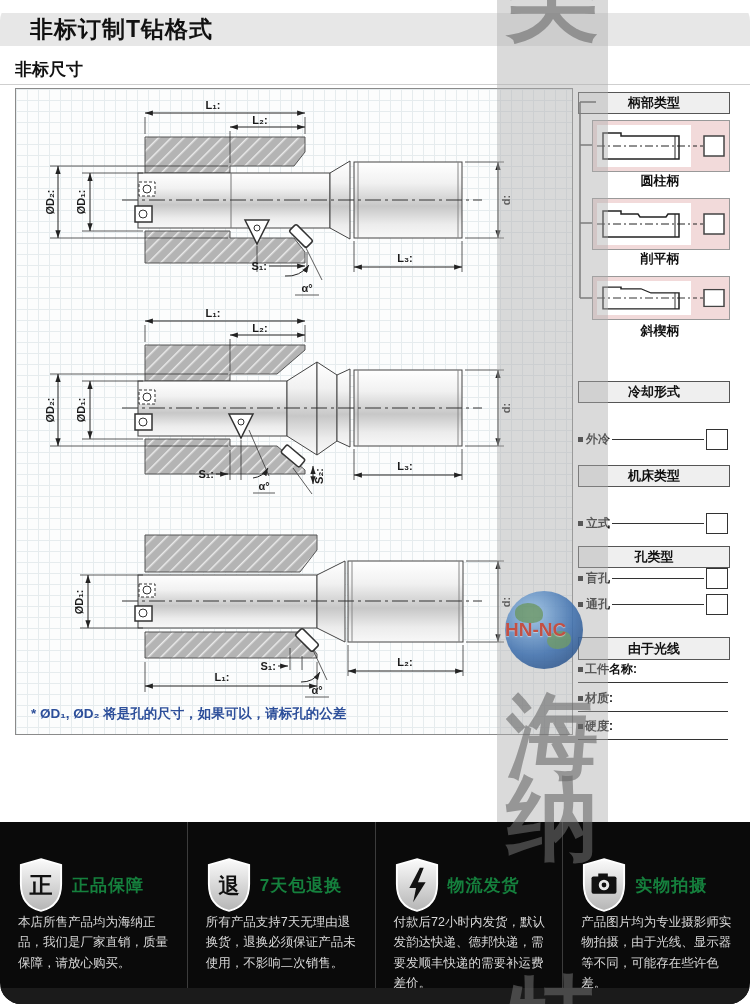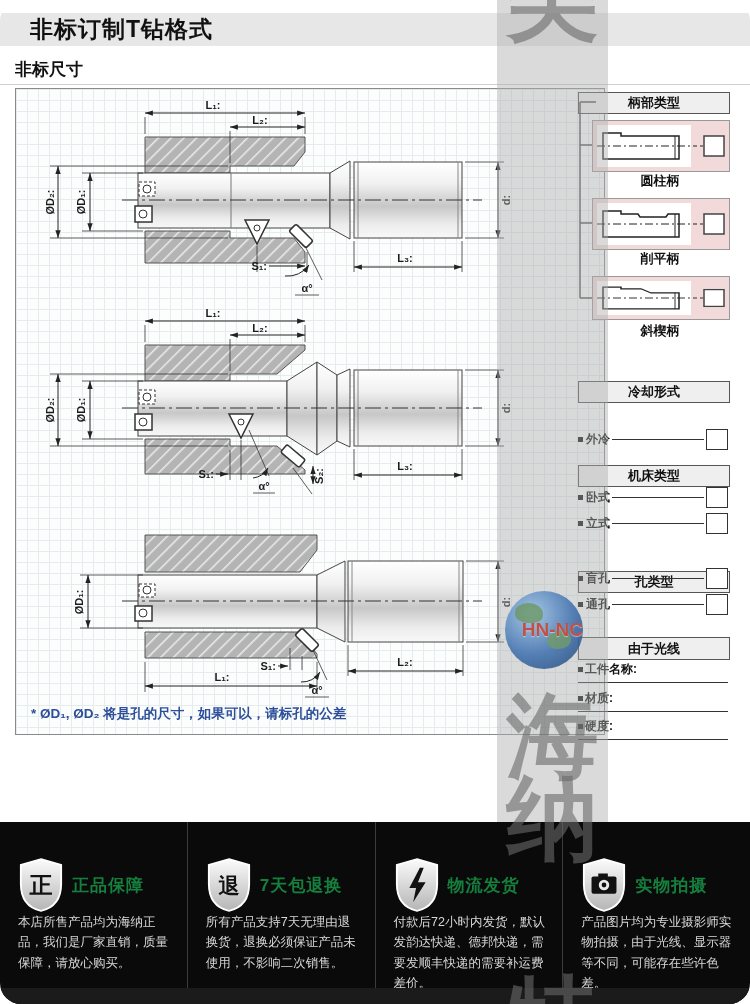--- a/index.html
+++ b/index.html
@@ -9,21 +9,21 @@
   
   .title-band{position:absolute;left:0;top:13px;width:750px;height:33px;background:#e7e7e7;}
   .page-title{position:absolute;left:30px;top:14px;font-size:23px;font-weight:bold;color:#111;line-height:31px;letter-spacing:1px;}
   .subtitle{position:absolute;left:15px;top:58px;font-size:17px;font-weight:bold;color:#111;}
   .subtitle-rule{position:absolute;left:0;top:84px;width:750px;height:1px;background:#cfcfcf;}
 
   
   .panel{position:absolute;left:15px;top:88px;width:556px;height:645px;border:1px solid #8a8a8a;
     background-color:#fcfdfd;
     background-image:linear-gradient(#e6ecee 1px,transparent 1px),linear-gradient(90deg,#e6ecee 1px,transparent 1px);
-    background-size:11px 11px;padding-left:32px;}
+    background-size:11px 11px;}
   .panel svg{position:absolute;display:block;}
   .note{position:absolute;left:15px;top:616px;font-size:13.5px;font-weight:bold;color:#2d4f9a;}
   .dim{font:bold 11px "Liberation Sans",sans-serif;fill:#1a1a1a;}
   .dl{stroke:#222;stroke-width:1;fill:none;}
   .xl{stroke:#333;stroke-width:0.8;fill:none;}
   .cl{stroke:#333;stroke-width:1;stroke-dasharray:16 4 3 4;fill:none;}
 
   
   .sb-header{position:absolute;left:578px;width:150px;height:20px;background:#efefef;border:1px solid #555;
     text-align:center;font-size:13px;font-weight:bold;line-height:20px;color:#111;}
@@ -40,21 +40,21 @@
   .field-label .bullet{margin-right:2px;}
 
   
   .wm{position:absolute;left:497px;top:0;width:111px;height:1004px;pointer-events:none;z-index:60;}
   .wm-band{position:absolute;left:0;top:0;width:111px;height:822px;background:rgba(173,173,173,0.45);}
   .wm-char{position:absolute;left:0;width:111px;text-align:center;font-size:92px;font-weight:bold;color:rgba(105,105,105,0.6);line-height:1;}
   .globe{position:absolute;left:8px;top:591px;width:78px;height:78px;border-radius:50%;opacity:.85;
     background:radial-gradient(circle at 35% 30%,#9cc4e8,#3d6fae 55%,#1c3f72);}
   .globe .blob1{position:absolute;left:10px;top:12px;width:28px;height:20px;border-radius:50% 60% 40% 50%;background:rgba(90,140,80,.8);}
   .globe .blob2{position:absolute;left:42px;top:40px;width:24px;height:18px;border-radius:60% 40% 55% 45%;background:rgba(95,145,85,.8);}
-  .globe .hnnc{position:absolute;left:0;top:28px;width:78px;text-align:right;font-size:19px;font-weight:bold;color:#c0392b;text-shadow:0 1px 1px rgba(255,255,255,.5);}
+  .globe .hnnc{position:absolute;left:0;top:28px;width:78px;text-align:left;font-size:19px;font-weight:bold;color:#c0392b;text-shadow:0 1px 1px rgba(255,255,255,.5);}
 
   
   .footer{position:absolute;left:0;top:822px;width:750px;height:182px;background:#0a0a0a;display:flex;}
   .badge{flex:1;padding:36px 12px 0 18px;box-sizing:border-box;}
   .badge.sep{border-right:1px solid #3c3c3c;}
   .badge-head{display:flex;align-items:center;gap:8px;}
   .badge-title{font-size:17px;font-weight:bold;color:#15803d;letter-spacing:1px;white-space:nowrap;}
   .badge-desc{font-size:12.5px;color:#d9d9d9;line-height:1.62;}
   .footer-strip{position:absolute;left:0;top:988px;width:750px;height:16px;background:#1b1b1b;}
 </style>
@@ -355,34 +355,28 @@
 
   <div class="sb-header" style="top:381px">冷却形式</div>
   <div class="opt-row" style="top:428px">
     <span class="bullet"></span>
     <span class="opt-label">外冷</span>
     <span class="opt-line"></span>
     <span class="cbox"></span>
   </div>
 
   <div class="sb-header" style="top:465px">机床类型</div>
-  <div class="opt-row" style="top:486px">
-    <span class="bullet"></span>
-    <span class="opt-label">卧式</span>
-    <span class="opt-line"></span>
-    <span class="cbox"></span>
-  </div>
   <div class="opt-row" style="top:512px">
     <span class="bullet"></span>
     <span class="opt-label">立式</span>
     <span class="opt-line"></span>
     <span class="cbox"></span>
   </div>
 
-  <div class="sb-header" style="top:571px">孔类型</div>
+  <div class="sb-header" style="top:546px">孔类型</div>
   <div class="opt-row" style="top:567px">
     <span class="bullet"></span>
     <span class="opt-label">盲孔</span>
     <span class="opt-line"></span>
     <span class="cbox"></span>
   </div>
   <div class="opt-row" style="top:593px">
     <span class="bullet"></span>
     <span class="opt-label">通孔</span>
     <span class="opt-line"></span>

